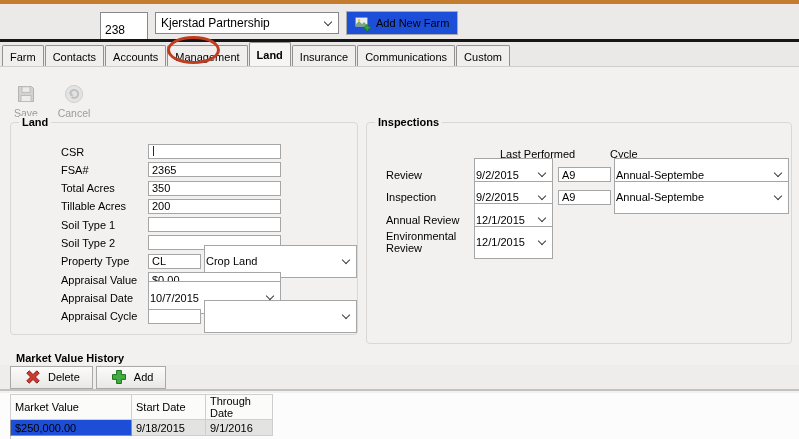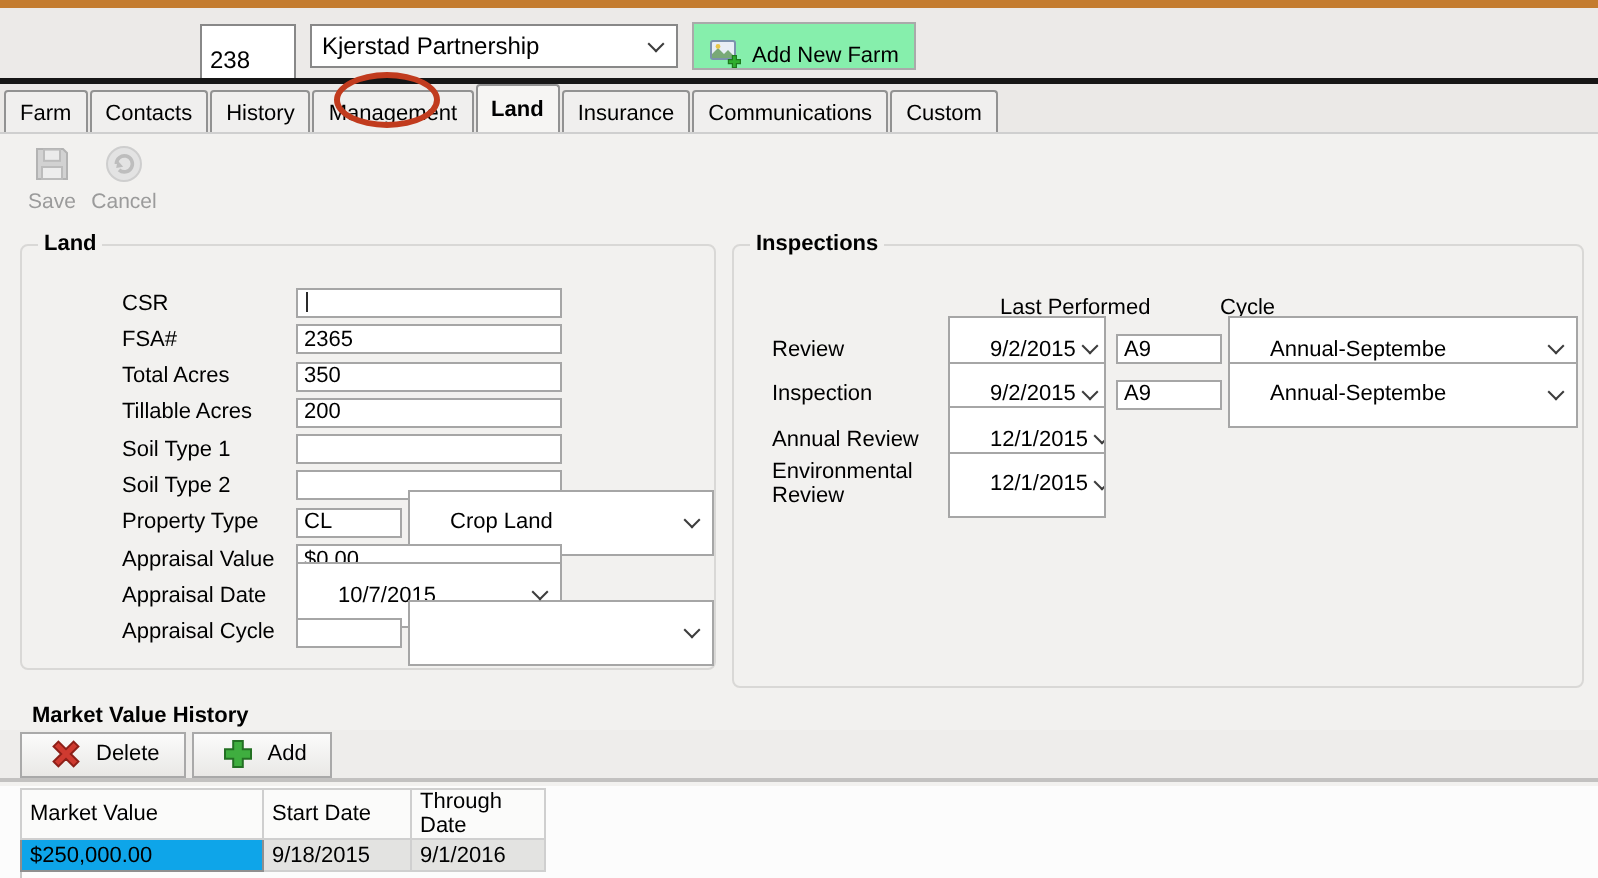--- a/index.html
+++ b/index.html
@@ -8,44 +8,44 @@
     width:799px; height:439px; position:relative; overflow:hidden;
     font-family:"Liberation Sans", sans-serif; font-size:11px; color:#000;
     background:#fff;
   }
   
   .topbar { position:absolute; top:0; left:0; right:0; height:4px; background:#c47c2f; }
   .header { position:absolute; top:4px; left:0; right:0; height:35px; background:#eceae8; }
   .app-title { position:absolute; left:12px; top:6px; font-size:19px; font-weight:bold; color:#7f9cbe; letter-spacing:.5px; }
   .farm-number { position:absolute; left:100px; top:8px; width:48px; height:36px; border:1px solid #888; font-size:12px; padding:0 4px; font-family:inherit; background:#fff; }
   .farm-combo { position:absolute; left:155px; top:8px; width:184px; height:22px; background:#fff; border:1px solid #888; display:flex; align-items:center; justify-content:space-between; padding-left:5px; font-size:12px; }
-  .add-farm-btn { position:absolute; left:346px; top:7px; height:24px; padding:0 8px; display:flex; align-items:flex-end; gap:5px; background:#86efac; border:1px solid #aaa; font-size:11px; cursor:default; }
+  .add-farm-btn { position:absolute; left:346px; top:7px; height:24px; padding:0 8px; display:flex; align-items:center; gap:5px; background:#1d4ed8; border:1px solid #aaa; font-size:11px; cursor:default; }
   .blackline { position:absolute; top:39px; left:0; right:0; height:3px; background:#161616; }
   
   .tabstrip { position:absolute; top:42px; left:0; right:0; height:24px; background:#ebe9e7; display:flex; align-items:flex-end; padding-left:2px; }
   .tab { height:21px; line-height:20px; padding:1px 7px; background:#f0efee; border:1px solid #929292; border-bottom:none; border-radius:2px 2px 0 0; margin-right:1px; white-space:nowrap; }
   .tab.active { background:#f6f5f3; font-weight:bold; height:24px; line-height:23px; position:relative; z-index:2; }
   .red-ellipse { position:absolute; left:167px; top:36px; width:53px; height:28px; border:3px solid #c13b1e; border-radius:50%; z-index:5; pointer-events:none; }
   
   .content { position:absolute; top:66px; left:0; right:0; bottom:0; background:#f2f1ef; border-top:1px solid #cfcfcf; }
-  .toolbar { position:absolute; top:4px; left:8px; display:flex; }
+  .toolbar { position:absolute; top:16px; left:8px; display:flex; gap:12px; }
   .tool-btn { min-width:36px; display:flex; flex-direction:column; align-items:center; gap:2px; color:#9b9b9b; font-size:10.5px; }
   
   .group { position:absolute; border:1px solid #d9d8d6; border-radius:4px; }
   .group-title { position:absolute; top:-7px; left:8px; background:#f2f1ef; padding:0 3px; font-weight:bold; }
   .group.land { left:10px; top:55px; width:348px; height:213px; }
   .group.inspections { left:366px; top:55px; width:426px; height:222px; }
   
   .land-rows { position:absolute; top:21px; left:0; right:0; }
   .frow { display:flex; align-items:center; height:15px; margin-bottom:3.3px; padding-left:20px; }
   .frow .lbl { width:87px; flex:none;margin-left:30px; }
   .tin { height:15px; border:1px solid #a6a6a6; font-size:11px; font-family:inherit; padding:0 3px; background:#fff; }
   .w-main { width:133px; }
   .w-code { width:53px; margin-right:3px; }
-  .combo { display:flex; align-items:center; justify-content:space-between; background:#fff; border:1px solid #a6a6a6; height:33px; padding-left:20px; overflow:hidden; white-space:nowrap; }
+  .combo { display:flex; align-items:center; justify-content:space-between; background:#fff; border:1px solid #a6a6a6; height:33px; padding-left:1px; overflow:hidden; white-space:nowrap; }
   .combo.w-main { width:133px; }
   .combo.w-wide { width:177px; }
   .chev { display:inline-block; width:6px; height:6px; border-right:1.2px solid #3c3c3c; border-bottom:1.2px solid #3c3c3c; transform:rotate(45deg); margin:-3px 7px 0 4px; flex:none; }
   .input-wrap { position:relative; display:inline-flex; }
   .caret { position:absolute; left:5px; top:2px; width:1px; height:10px; background:#2a2a2a; }
   
   .insp-rows { position:absolute; top:24px; left:0; right:0; }
   .irow { display:flex; align-items:center; height:17px; margin-bottom:5.5px; padding-left:19px; }
   .irow .lbl { width:88px; flex:none; }
   .irow.head { height:14px; margin-bottom:5px;gap:26px; }
@@ -55,21 +55,21 @@
   .hcol-last { width:84px; flex:none; }
   
   .mvh-label { position:absolute; top:285px; left:16px; font-weight:bold; }
   .mvh-strip { position:absolute; top:298px; left:0; right:0; height:26px; background:#eeedeb; border-bottom:2px solid #c2c1c0; display:flex; align-items:center; padding-left:10px; gap:3px; }
   .mvh-btn { height:23px; display:flex; align-items:center; gap:7px; padding:0 12px 0 14px; background:linear-gradient(#fbfbfb,#e9e8e6); border:1px solid #a9a9a9; font-size:11px; }
   .grid-area { position:absolute; top:326px; left:0; right:0; bottom:0; background:#fcfcfc; }
   .vline { position:absolute; left:10px; top:1px; bottom:0; width:0; border-left:1px solid #c6c6c6; }
   table.mvh { border-collapse:collapse; position:absolute; left:10px; top:1px; font-size:11px; }
   table.mvh th { font-weight:normal; text-align:left; background:#fbfbfa; border:1px solid #cfcfcf; height:16px; padding:0 4px; }
   table.mvh td { height:16px; padding:0 4px; }
-  td.cell-edit { width:121px; background:#0ea5e9; border:1px solid #8f8f8f; }
+  td.cell-edit { width:121px; background:#1d4ed8; border:1px solid #8f8f8f; }
   td.cell-sel { background:#e3e3e1; border:1px solid #cfcfcf; }
   th.c1 { width:121px; } th.c2 { width:74px; } th.c3 { width:67px; }
 </style>
 </head>
 <body>
 
 <div class="topbar"></div>
 
 <div class="header">
   <input class="farm-number" value="238" style="">
@@ -86,21 +86,21 @@
     </svg>
     <span>Add New Farm</span>
   </div>
 </div>
 
 <div class="blackline"></div>
 
 <div class="tabstrip">
   <div class="tab">Farm</div>
   <div class="tab">Contacts</div>
-  <div class="tab">History</div>
+  <div class="tab">Accounts</div>
   <div class="tab">Management</div>
   <div class="tab active">Land</div>
   <div class="tab">Insurance</div>
   <div class="tab">Communications</div>
   <div class="tab">Custom</div>
 </div>
 <div class="red-ellipse"></div>
 
 <div class="content">
 

